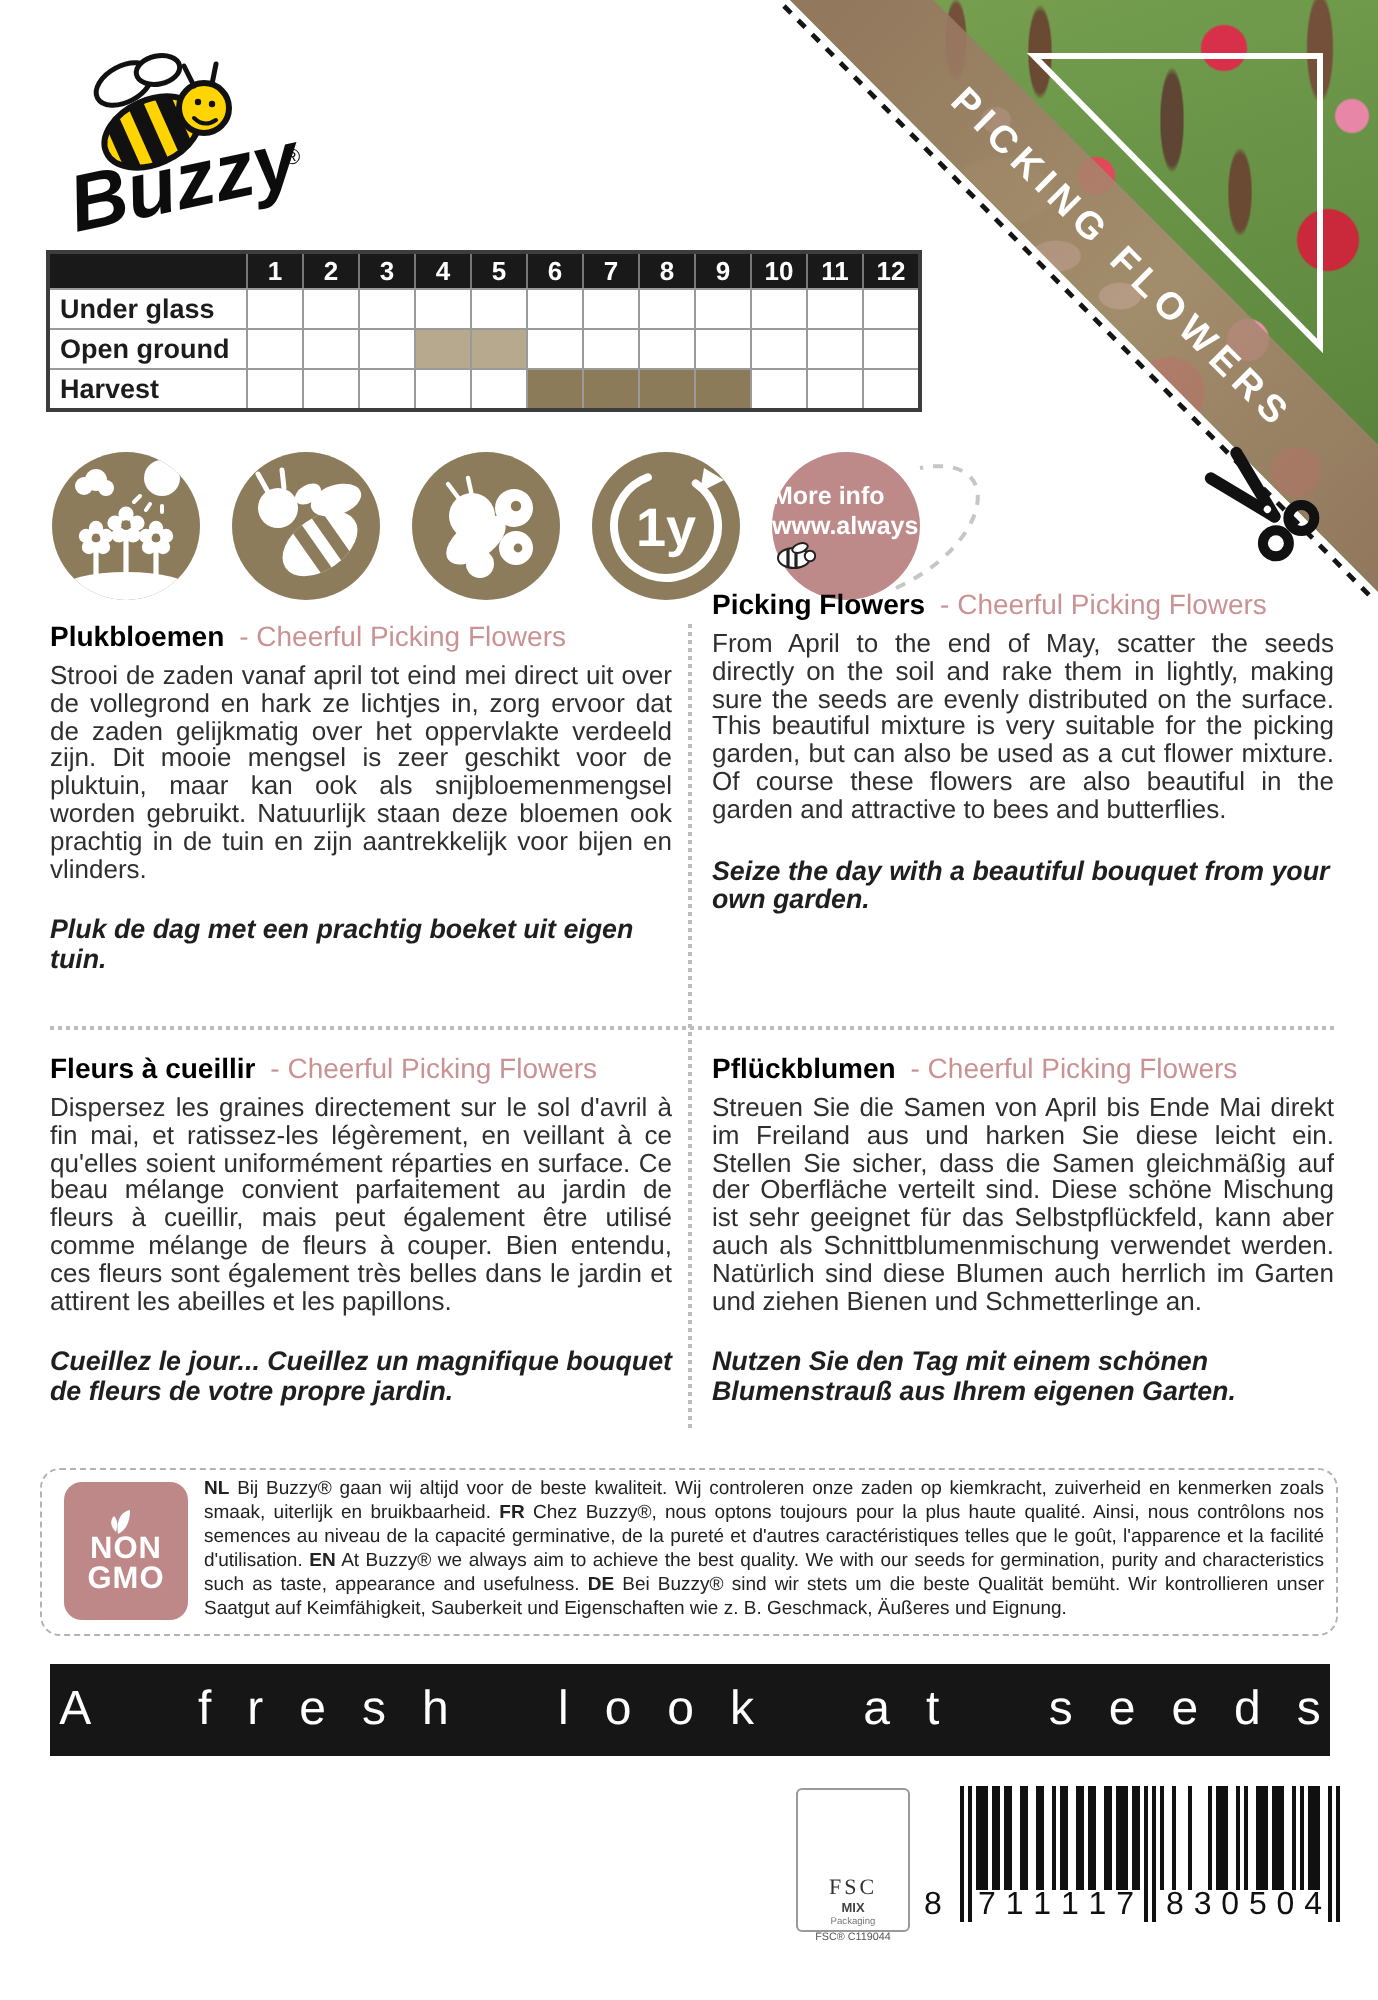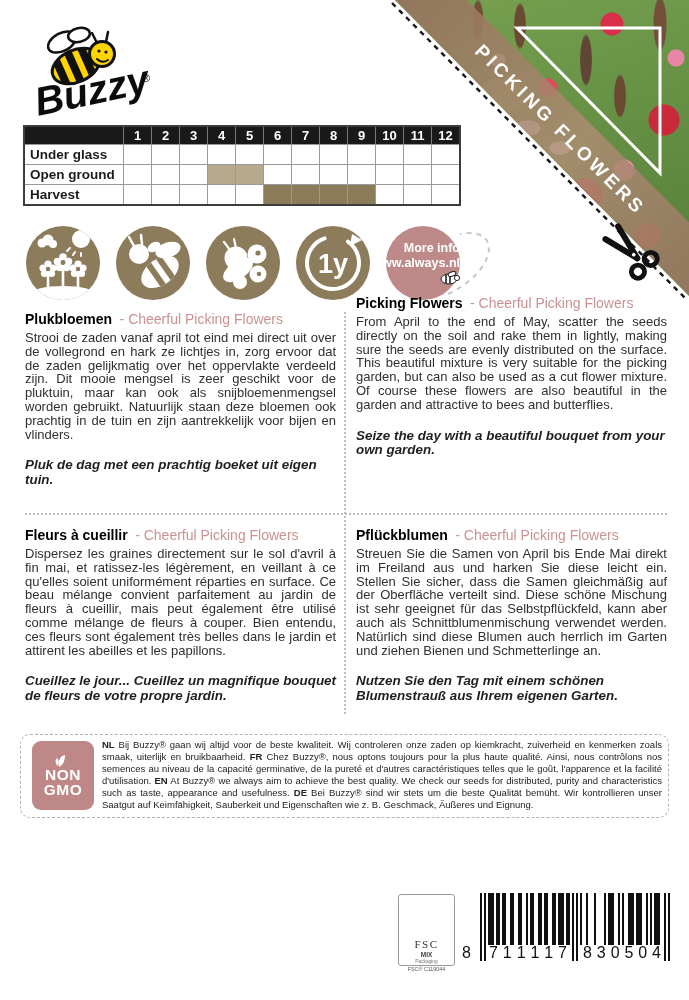--- a/index.html
+++ b/index.html
@@ -47,21 +47,21 @@
   .cal-label{font-weight:bold;font-size:13.5px;color:#1c1c1c;display:flex;align-items:center;
     padding-left:5px;border-top:1px solid #9a9a9a;background:#fff;}
   .cal-cell{border-left:1px solid #9a9a9a;border-top:1px solid #9a9a9a;background:#fff;}
 
   
   .circle{position:absolute;top:226px;width:74px;height:74px;border-radius:50%;
     background:#8d7c5c;overflow:hidden;}
   .circle svg{display:block;}
   .c1{left:26px;} .c2{left:116px;} .c3{left:206px;} .c4{left:296px;}
   .more-info{left:386px;background:#bd8989;display:flex;flex-direction:column;
-    align-items:flex-end;justify-content:center;gap:1px;overflow:visible;}
+    align-items:flex-start;justify-content:center;gap:1px;overflow:visible;}
   .more-info .mi-line{color:#fff;font-weight:bold;font-size:12.5px;line-height:1.15;white-space:nowrap;}
   .flight{position:absolute;left:438px;top:210px;pointer-events:none;}
 
   
   .desc{position:absolute;width:311px;}
   .d-nl{left:25px;top:310px;} .d-en{left:356px;top:294px;}
   .d-fr{left:25px;top:526px;} .d-de{left:356px;top:526px;}
   .desc .title{font-size:14px;font-weight:bold;color:#000000;}
   .desc .sub{font-size:14px;color:#ca9292;margin-left:3px;}
   .desc .body{margin-top:3px;font-size:13px;line-height:13.8px;text-align:justify;color:#2f2f2f;}
@@ -344,26 +344,29 @@
       </svg>
       <span class="ng-line">NON</span>
       <span class="ng-line">GMO</span>
     </div>
     <div class="quality-text">
       <b>NL</b>
       <span>Bij Buzzy® gaan wij altijd voor de beste kwaliteit. Wij controleren onze zaden op kiemkracht, zuiverheid en kenmerken zoals smaak, uiterlijk en bruikbaarheid.</span>
       <b>FR</b>
       <span>Chez Buzzy®, nous optons toujours pour la plus haute qualité. Ainsi, nous contrôlons nos semences au niveau de la capacité germinative, de la pureté et d'autres caractéristiques telles que le goût, l'apparence et la facilité d'utilisation.</span>
       <b>EN</b>
-      <span>At Buzzy® we always aim to achieve the best quality. We check our seeds for distributed, purity and characteristics such as taste, appearance and usefulness.</span>
+      <span>At Buzzy® we always aim to achieve the best quality. We with our seeds for germination, purity and characteristics such as taste, appearance and usefulness.</span>
       <b>DE</b>
       <span>Bei Buzzy® sind wir stets um die beste Qualität bemüht. Wir kontrollieren unser Saatgut auf Keimfähigkeit, Sauberkeit und Eigenschaften wie z. B. Geschmack, Äußeres und Eignung.</span>
     </div>
   </div>
 
+  <div class="tagline-bar">
+    <span>A fresh look at seeds</span>
+  </div>
 
   <div class="fsc">
     <svg width="22" height="20" viewBox="0 0 22 20">
       <path d="M3,11 l4,4 L14,6" fill="none" stroke="#2d7a4b" stroke-width="2.4" stroke-linecap="round"></path>
       <circle cx="14" cy="5" r="3.6" fill="#2d7a4b"></circle>
       <rect x="13.2" y="7" width="1.8" height="8" fill="#2d7a4b"></rect>
       <circle cx="19.5" cy="2.5" r="1.1" fill="#2d7a4b"></circle>
     </svg>
     <span class="fsc-title">FSC</span>
     <span class="fsc-type">MIX</span>

